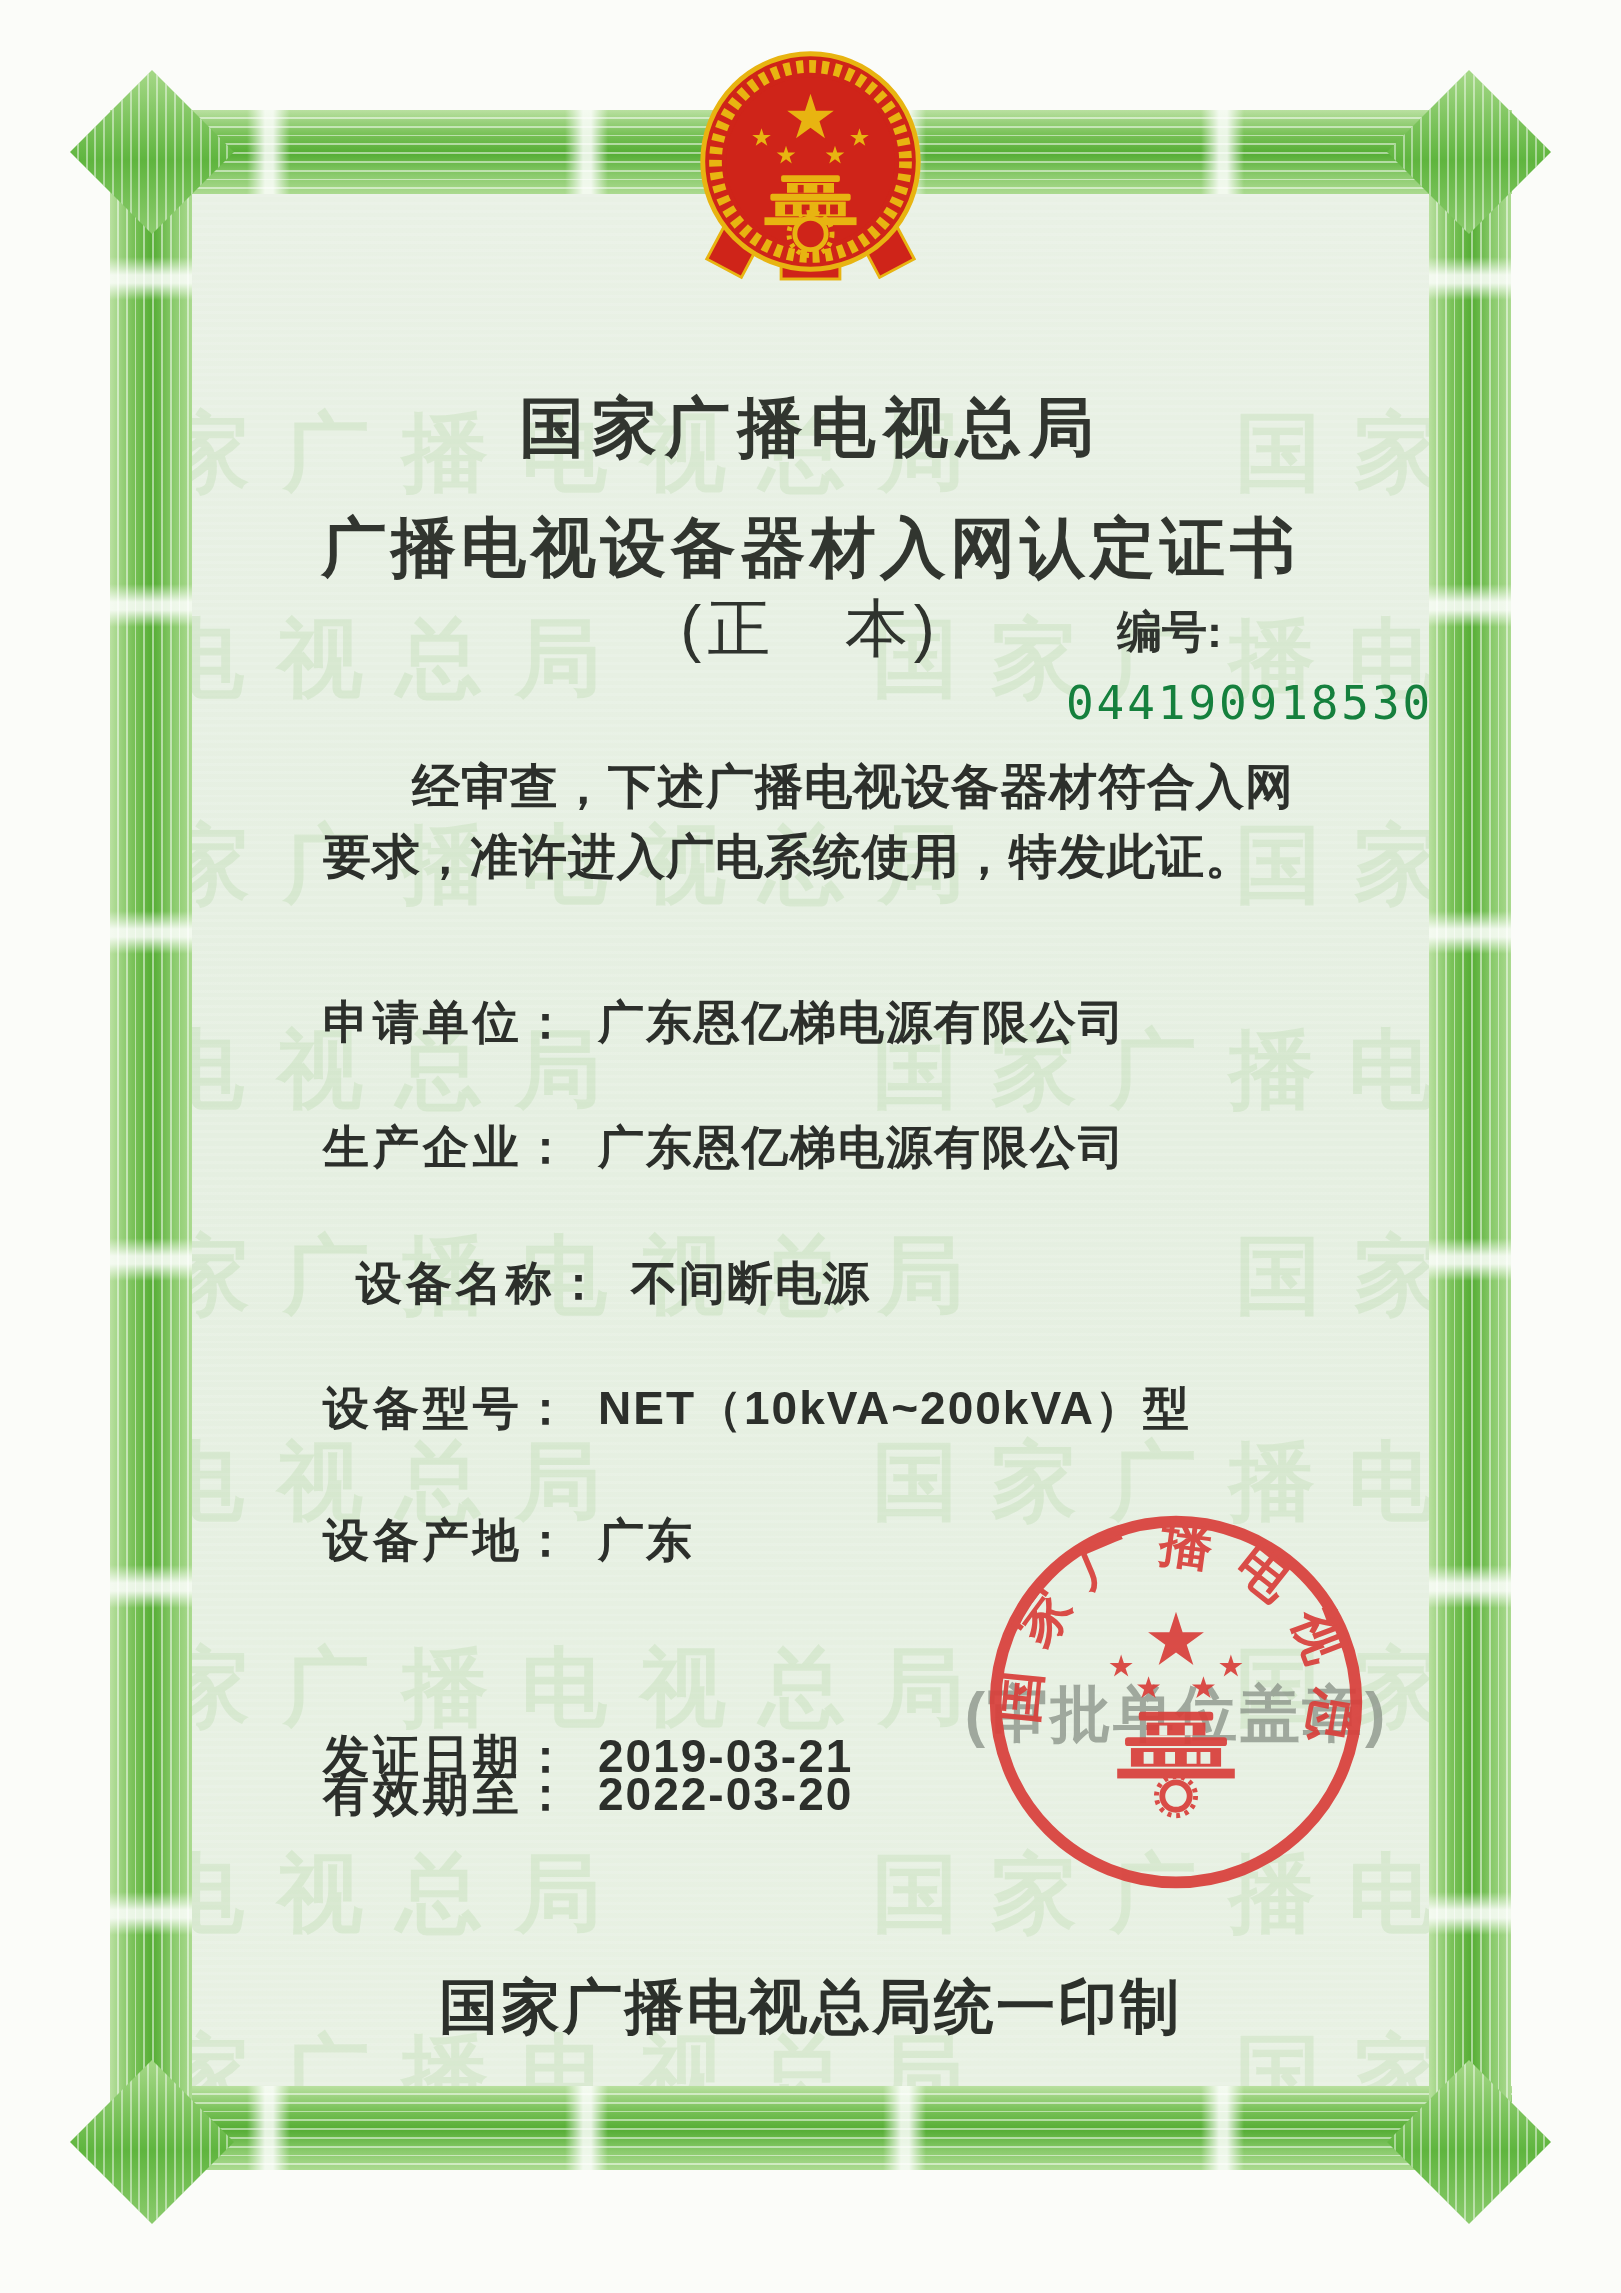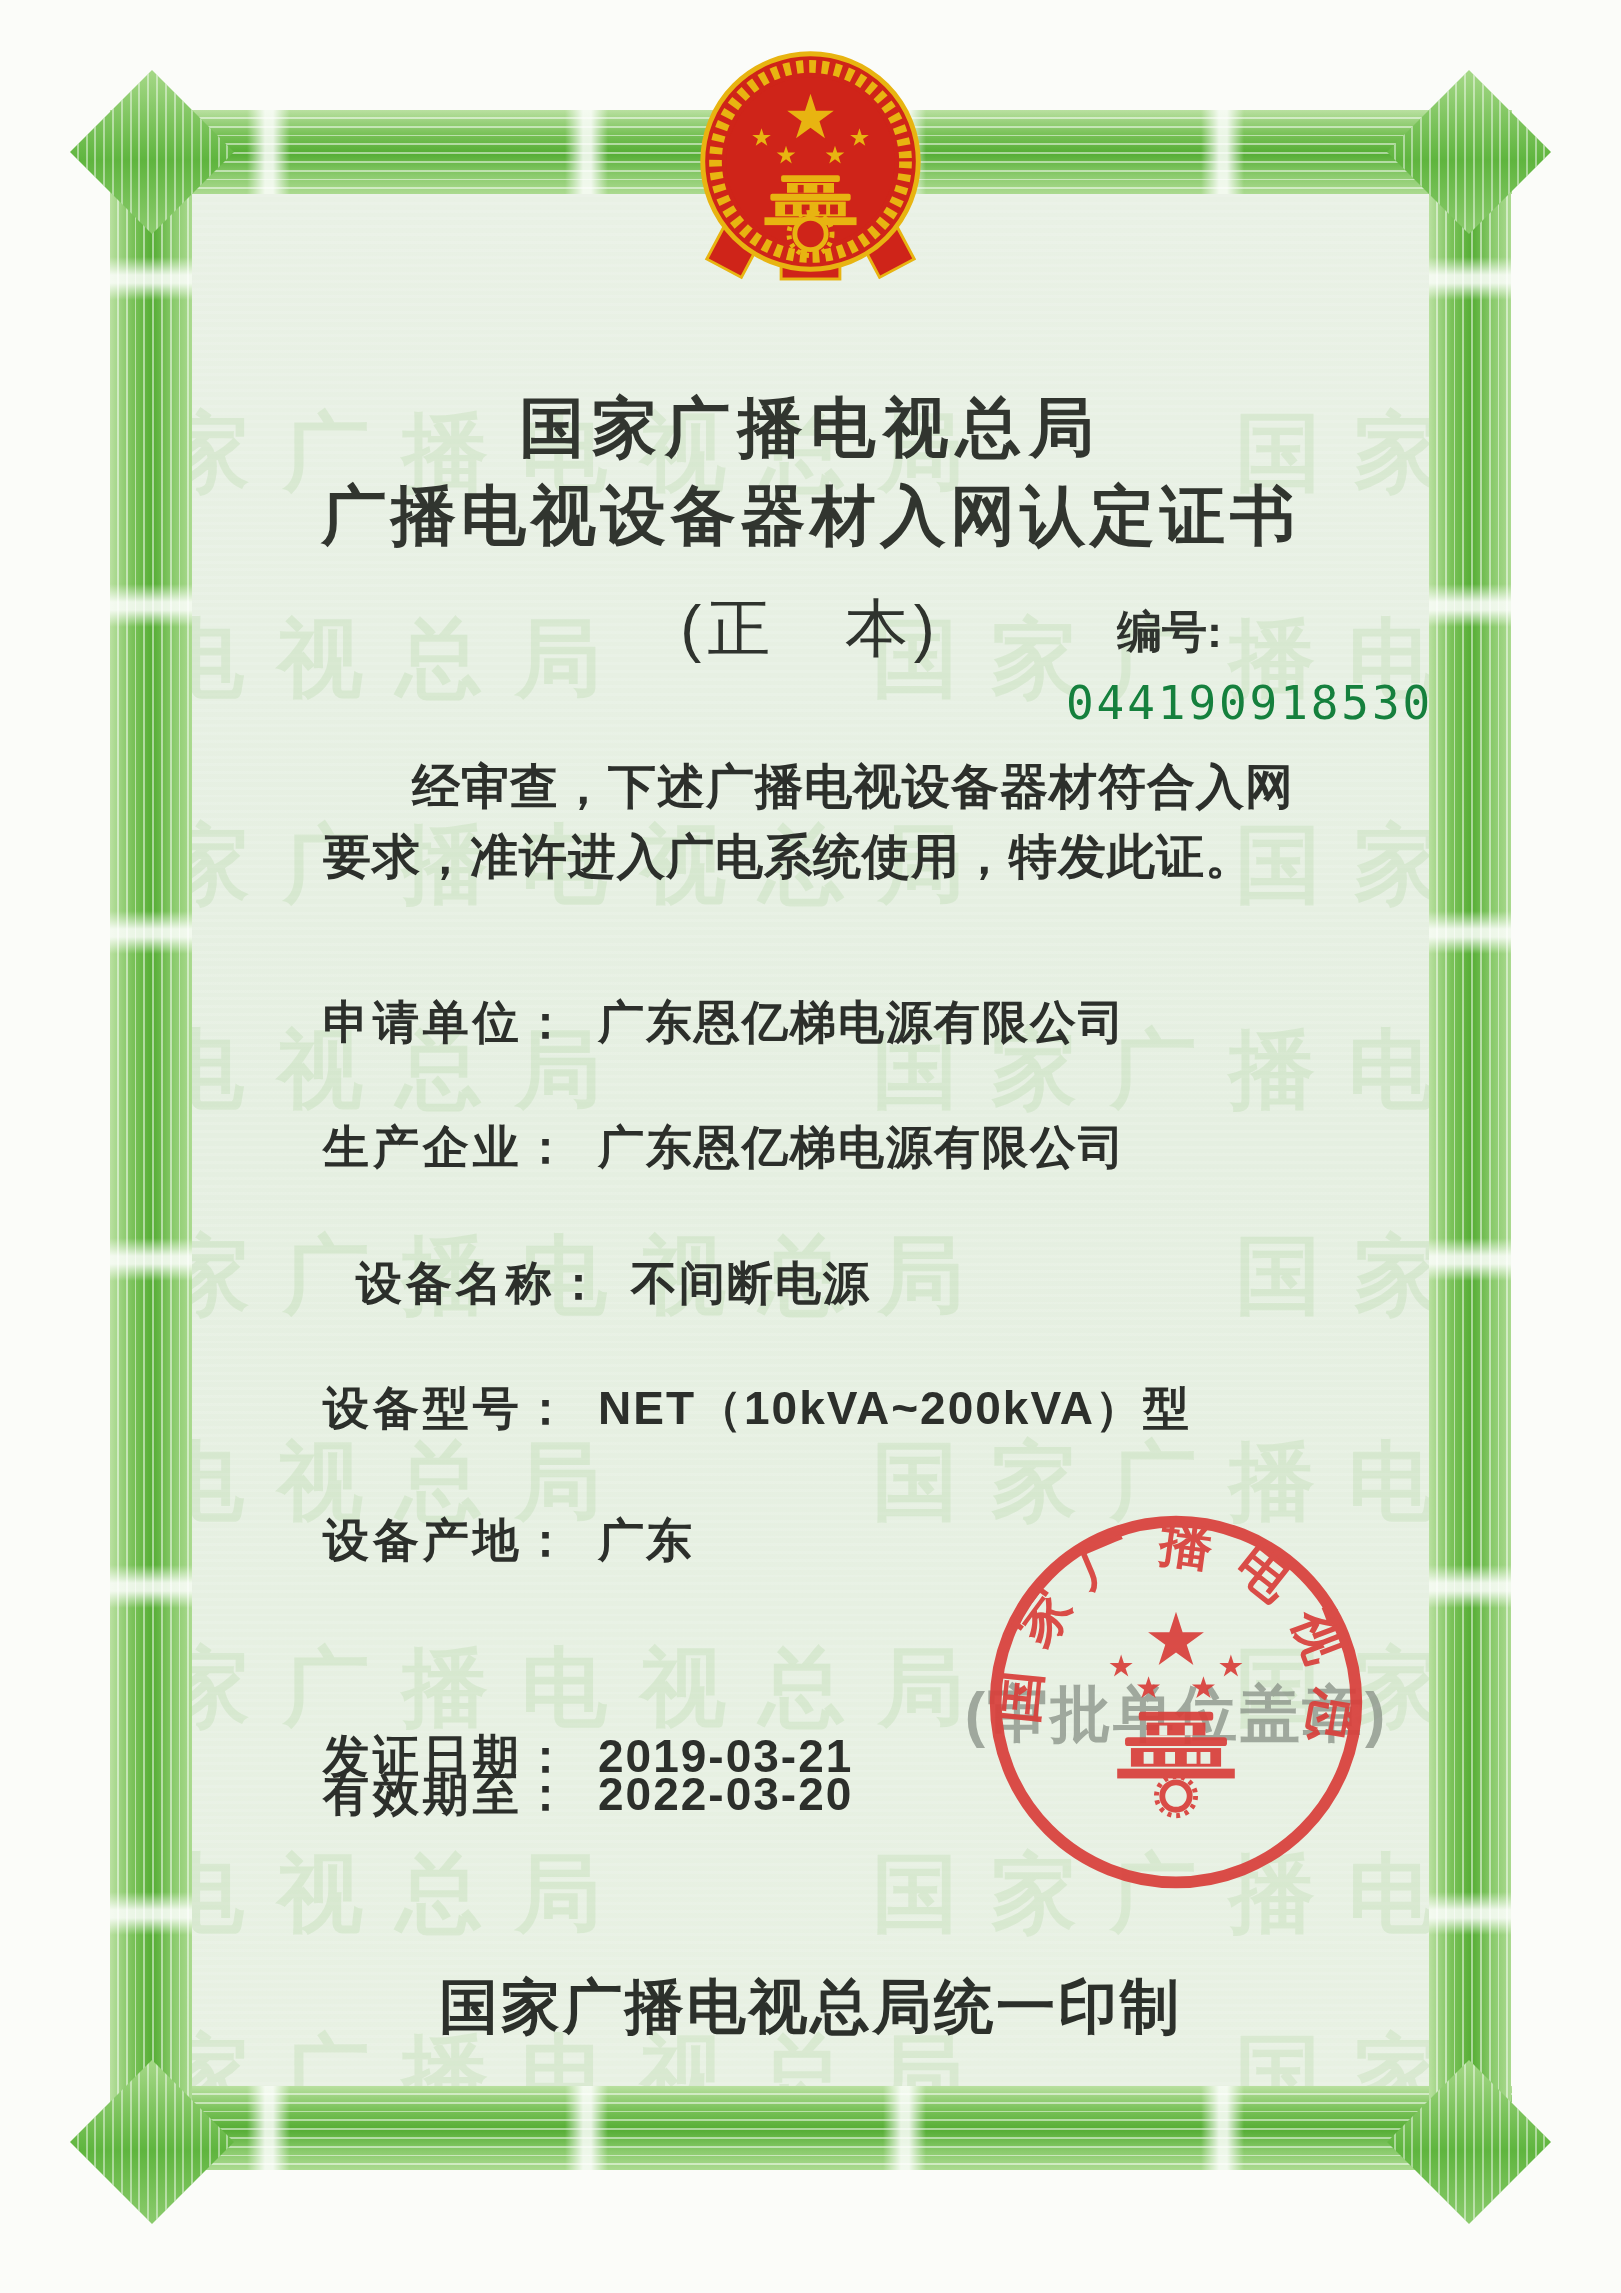--- a/index.html
+++ b/index.html
@@ -36,21 +36,21 @@
       background:
         repeating-linear-gradient(180deg, rgba(255,255,255,.10) 0 2.9px, rgba(0,0,0,0) 2.9px 7.8px),
         linear-gradient(180deg,#e9f1e5 0%,#e5efe1 50%,#e8f1e3 100%);
       overflow:hidden;}
   .wm{position:absolute;white-space:nowrap;font-weight:700;font-size:86px;letter-spacing:33px;
       color:#7cba62;opacity:.14;z-index:0;}
 
   
   .center-line{position:absolute;left:0;width:1621px;text-align:center;z-index:3;}
   .title1{top:384px;font-size:65px;font-weight:700;letter-spacing:7.8px;color:#31352f;}
-  .title2{top:472px;font-size:65px;font-weight:700;letter-spacing:4.9px;color:#31352f;}
+  .title2{top:504px;font-size:65px;font-weight:700;letter-spacing:4.9px;color:#31352f;}
   .copy{top:586px;font-size:63px;font-weight:400;letter-spacing:5.9px;color:#2f332e;}
   .serial-label{position:absolute;left:1117px;top:602px;font-size:45px;font-weight:600;z-index:3;color:#2f332e;}
   .serial{position:absolute;left:1066px;top:676px;font-size:46px;z-index:3;color:#15803d;
           font-family:"DejaVu Sans Mono","Liberation Mono",monospace;letter-spacing:2.9px;}
   .body-line{position:absolute;font-size:48px;font-weight:600;color:#2c2f2b;z-index:3;letter-spacing:1px;}
   .bl1{left:412px;top:755px;}
   .bl2{left:323px;top:825px;}
 
   .field{position:absolute;left:323px;z-index:3;font-size:46px;font-weight:600;color:#2c2f2b;white-space:nowrap;text-align:right;}
   .field .lbl{letter-spacing:3.9px;}

